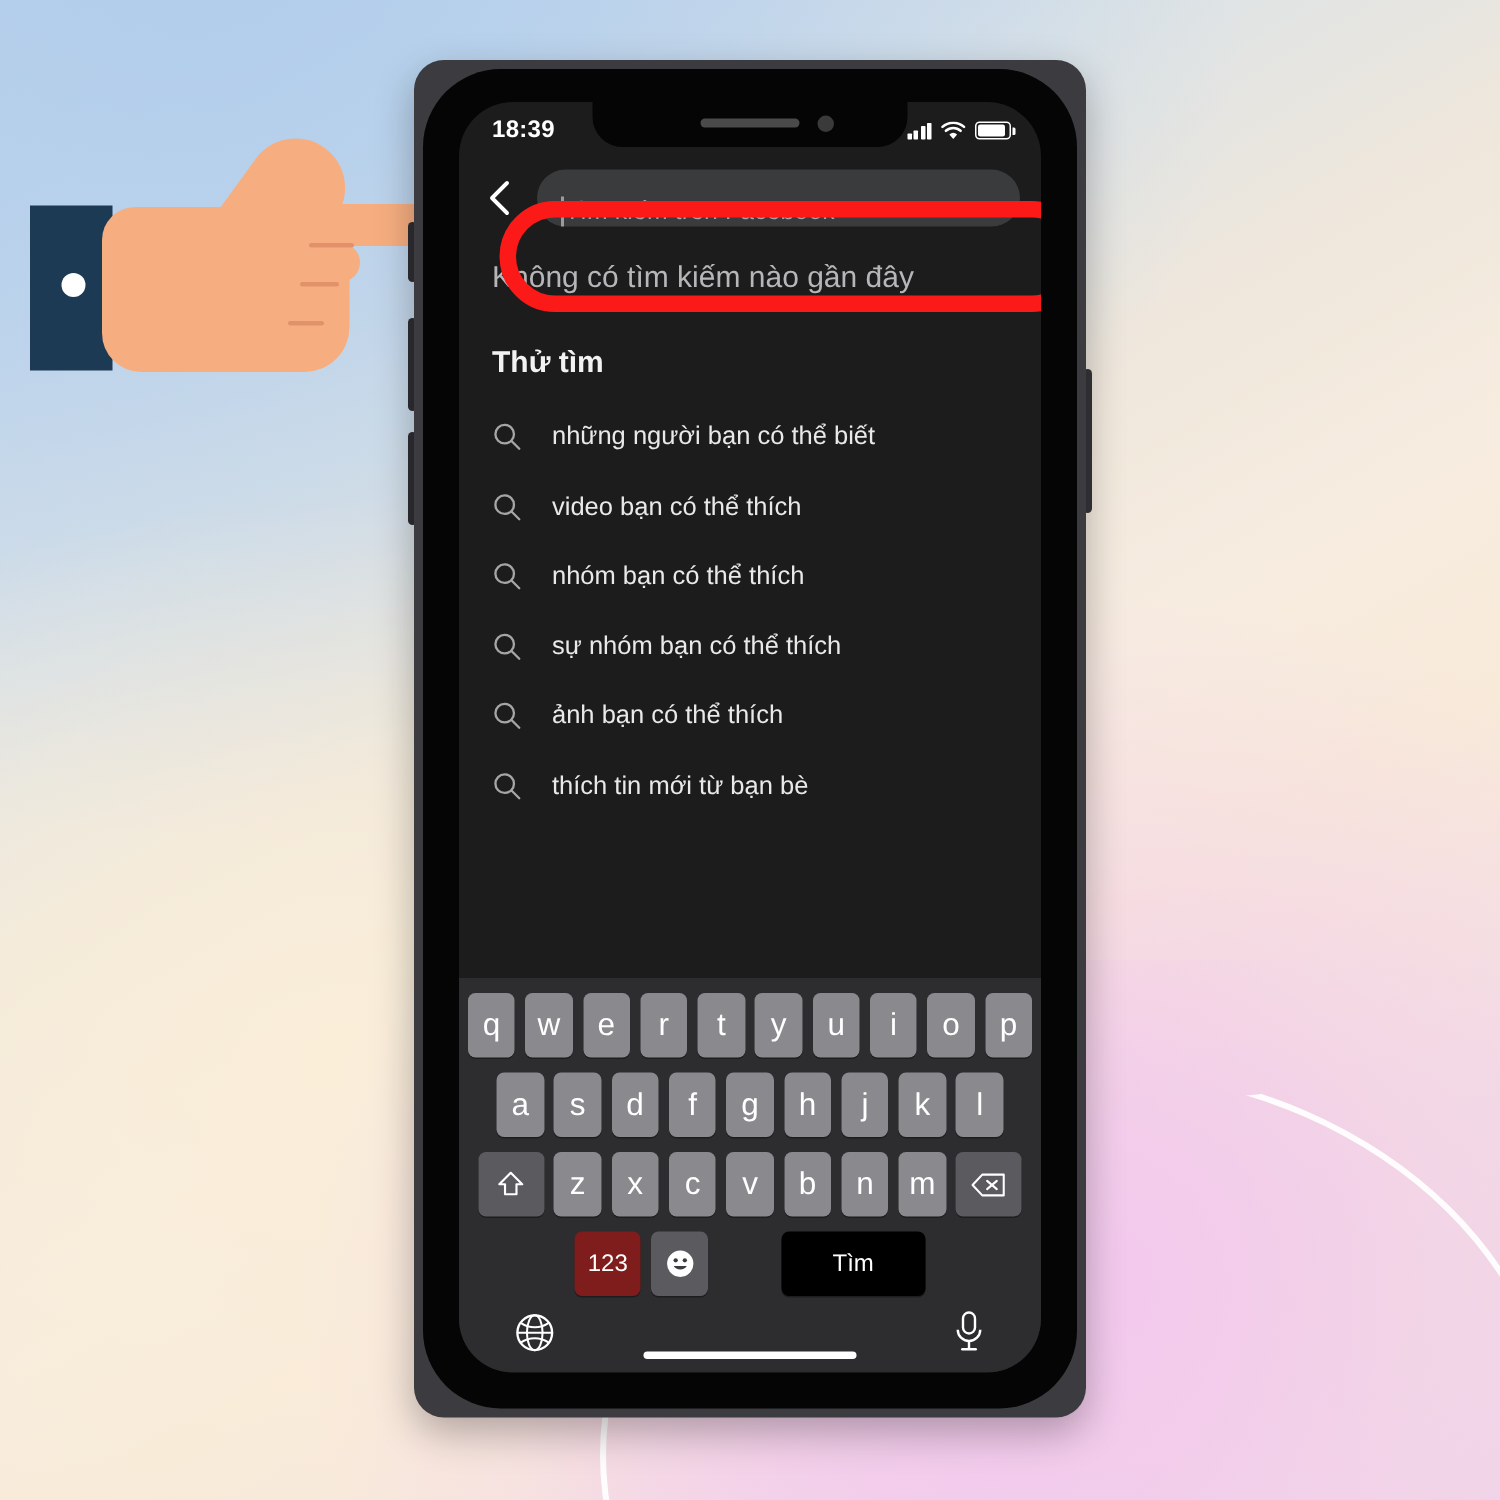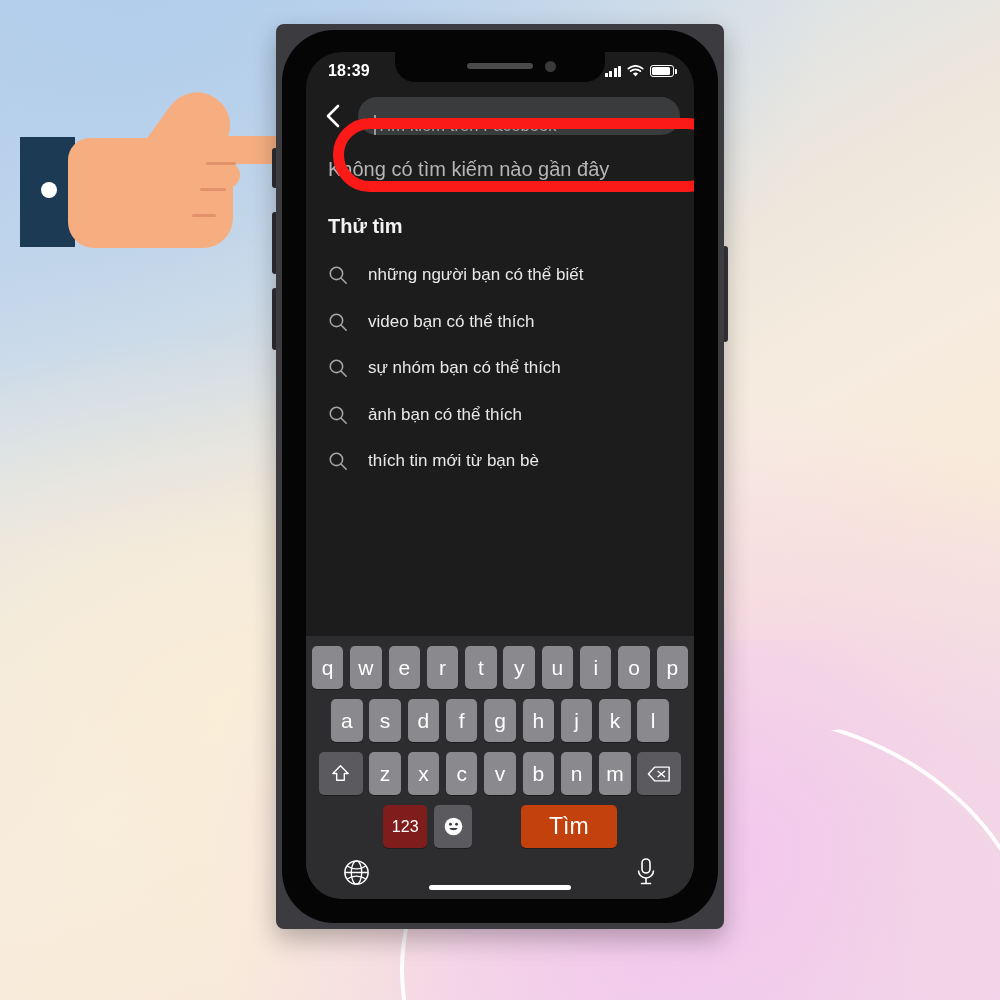--- a/index.html
+++ b/index.html
@@ -44,22 +44,22 @@
   .palm{position:absolute;left:48px;top:68px;width:165px;height:110px;background:#f6ae80;border-radius:22px 30px 30px 26px;}
   .thumb{position:absolute;left:100px;top:8px;width:66px;height:108px;background:#f6ae80;
     border-radius:34px 34px 10px 10px;transform:rotate(36deg);transform-origin:50% 100%;}
   .idx{position:absolute;left:150px;top:66px;width:145px;height:28px;background:#f6ae80;border-radius:14px;}
   .knuck{position:absolute;left:170px;width:50px;height:26px;background:#f6ae80;border-radius:0 13px 13px 0;}
   .k1{top:92px;} .k2{top:118px;width:42px;} .k3{top:144px;width:36px;}
   .kline{position:absolute;height:3px;background:#e2926a;border-radius:2px;}
   .kl1{left:186px;top:92px;width:30px;} .kl2{left:180px;top:118px;width:26px;} .kl3{left:172px;top:144px;width:24px;}
 
   
-  .phone{position:absolute;left:276px;top:24px;width:448px;height:905px;
-    background:#3b3b40;border-radius:8px;
+  .phone{position:absolute;left:276px;top:40px;width:448px;height:905px;
+    background:#3b3b40;border-radius:20px;
     box-shadow:0 10px 26px rgba(0,0,0,.28);}
   .phone-inner{position:absolute;left:6px;top:6px;right:6px;bottom:6px;background:#050505;border-radius:52px;}
   .screen{position:absolute;left:24px;top:22px;right:24px;bottom:24px;
     background:#1c1c1c;border-radius:36px;overflow:hidden;}
 
   .btn-side{position:absolute;background:#2e2e33;border-radius:3px;}
   .btn-silent{left:272px;top:148px;width:6px;height:40px;}
   .btn-volup{left:272px;top:212px;width:6px;height:62px;}
   .btn-voldn{left:272px;top:288px;width:6px;height:62px;}
   .btn-power{left:722px;top:246px;width:6px;height:96px;border-radius:3px;background:#35353a;}
@@ -110,21 +110,21 @@
   .key{background:#8a8a8e;color:#fff;border-radius:5px;height:43px;width:31.5px;
     display:flex;align-items:center;justify-content:center;font-size:21px;
     box-shadow:0 1px 0 rgba(0,0,0,.35);}
   .krow.r2{padding:0 19px;}
   .krow.r3{padding:0 0;gap:6.8px;}
   .key.wide{width:44px;background:#5b5b5f;}
   .krow.r4{gap:6.8px;margin-top:10px;}
   .key.num{width:44px;background:#7f1d1d;font-size:16px;}
   .key.emoji{width:38px;background:#5b5b5f;font-size:18px;}
   .key.space{flex:0 0 198px;background:#8a8a8e;font-size:17px;}
-  .key.go{flex:0 0 96px;background:#c2410c;color:#fff;font-size:23px;margin-left:42px;}
+  .key.go{flex:0 0 96px;background:#000000;color:#fff;font-size:16px;margin-left:42px;}
   .kbbar{position:absolute;left:0;bottom:0;width:100%;height:54px;display:flex;
     align-items:center;justify-content:space-between;padding:0 36px;}
   .homebar{position:absolute;left:50%;transform:translateX(-50%);bottom:9px;width:142px;height:5px;
     background:#fff;border-radius:3px;}
 </style>
 </head>
 <body>
 
 <div class="bg-tint-blue"></div>
 <div class="bg-tint-cream"></div>
@@ -203,20 +203,27 @@
               <line x1="14.3" y1="14.3" x2="20" y2="20" stroke="#a6a6a8" stroke-width="1.7" stroke-linecap="round"></line>
             </svg>
           <span class="lbl">những người bạn có thể biết</span>
         </div>
         <div class="sug">
           <svg class="mag" viewBox="0 0 22 22">
               <circle cx="9.3" cy="9.3" r="6.8" stroke="#a6a6a8" stroke-width="1.7" fill="none"></circle>
               <line x1="14.3" y1="14.3" x2="20" y2="20" stroke="#a6a6a8" stroke-width="1.7" stroke-linecap="round"></line>
             </svg>
           <span class="lbl">video bạn có thể thích</span>
+        </div>
+        <div class="sug">
+          <svg class="mag" viewBox="0 0 22 22">
+              <circle cx="9.3" cy="9.3" r="6.8" stroke="#a6a6a8" stroke-width="1.7" fill="none"></circle>
+              <line x1="14.3" y1="14.3" x2="20" y2="20" stroke="#a6a6a8" stroke-width="1.7" stroke-linecap="round"></line>
+            </svg>
+          <span class="lbl">nhóm bạn có thể thích</span>
         </div>
         <div class="sug">
           <svg class="mag" viewBox="0 0 22 22">
               <circle cx="9.3" cy="9.3" r="6.8" stroke="#a6a6a8" stroke-width="1.7" fill="none"></circle>
               <line x1="14.3" y1="14.3" x2="20" y2="20" stroke="#a6a6a8" stroke-width="1.7" stroke-linecap="round"></line>
             </svg>
           <span class="lbl">sự nhóm bạn có thể thích</span>
         </div>
         <div class="sug">
           <svg class="mag" viewBox="0 0 22 22">

